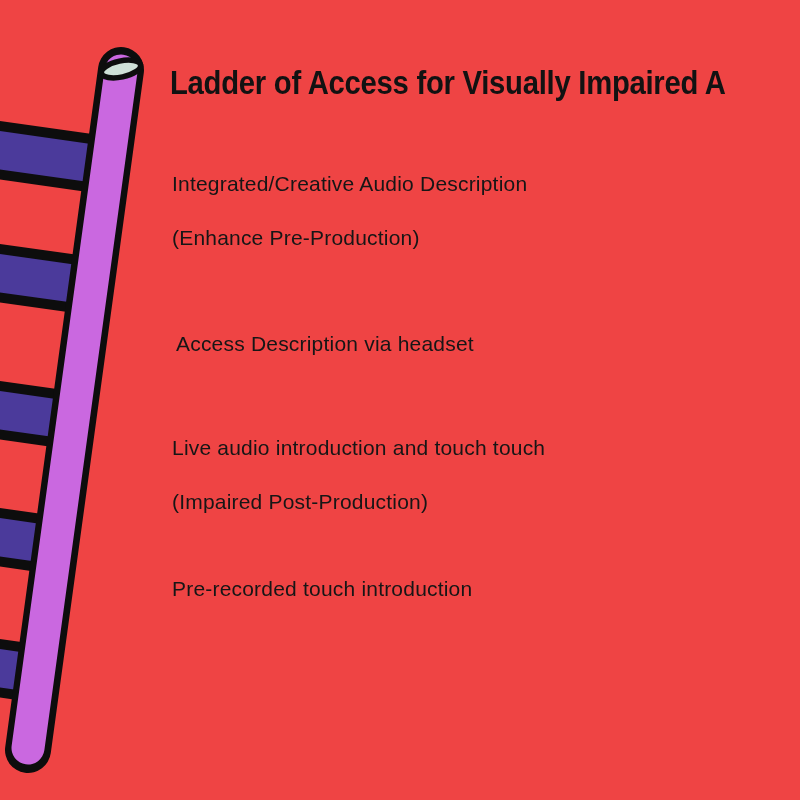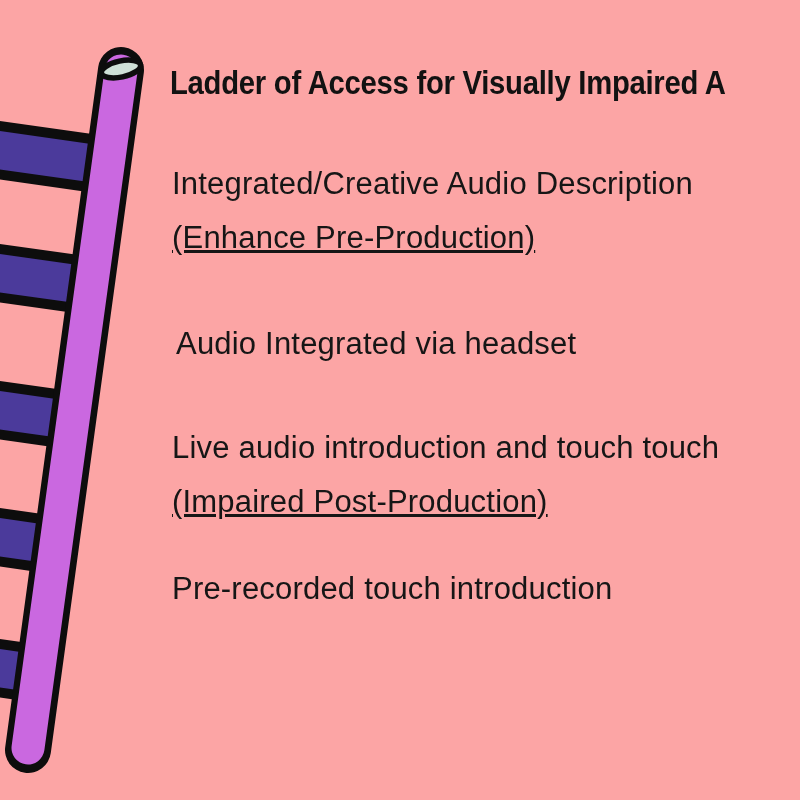--- a/index.html
+++ b/index.html
@@ -4,21 +4,21 @@
 <style>
   html, body {
     margin: 0;
     padding: 0;
     background: #ffffff;
   }
   #canvas {
     position: relative;
     width: 800px;
     height: 800px;
-    background: #fca5a5;
+    background: #ef4444;
     overflow: hidden;
     font-family: "Liberation Sans", "DejaVu Sans", sans-serif;
   }
   #ladder-svg {
     position: absolute;
     left: 0;
     top: 0;
     width: 800px;
     height: 800px;
   }
@@ -31,29 +31,28 @@
     color: #121212;
     white-space: nowrap;
     letter-spacing: -0.3px;
     transform: scaleX(0.86);
     transform-origin: left center;
     line-height: 44px;
   }
   .level {
     position: absolute;
     left: 172px;
-    font-size: 31px;
+    font-size: 21px;
     color: #161616;
     line-height: 54px;
     white-space: nowrap;
     letter-spacing: 0.2px;
   }
   .level .sub {
     display: block;
-    text-decoration: underline;
   }
   #level-0 { top: 157px; }
   #level-1 { top: 317px; left: 176px; }
   #level-2 { top: 421px; }
   #level-3 { top: 562px; }
   #level-4 { top: 657px; }
 </style>
 </head>
 <body>
 
@@ -85,21 +84,21 @@
   </svg>
 
   <div class="page-title">Ladder of Access for Visually Impaired A</div>
 
   <div class="level" id="level-0">
     <span class="main">Integrated/Creative Audio Description</span>
     <span class="sub">(Enhance Pre-Production)</span>
   </div>
 
   <div class="level" id="level-1">
-    <span class="main">Audio Integrated via headset</span>
+    <span class="main">Access Description via headset</span>
   </div>
 
   <div class="level" id="level-2">
     <span class="main">Live audio introduction and touch touch</span>
     <span class="sub">(Impaired Post-Production)</span>
   </div>
 
   <div class="level" id="level-3">
     <span class="main">Pre-recorded touch introduction</span>
   </div>

